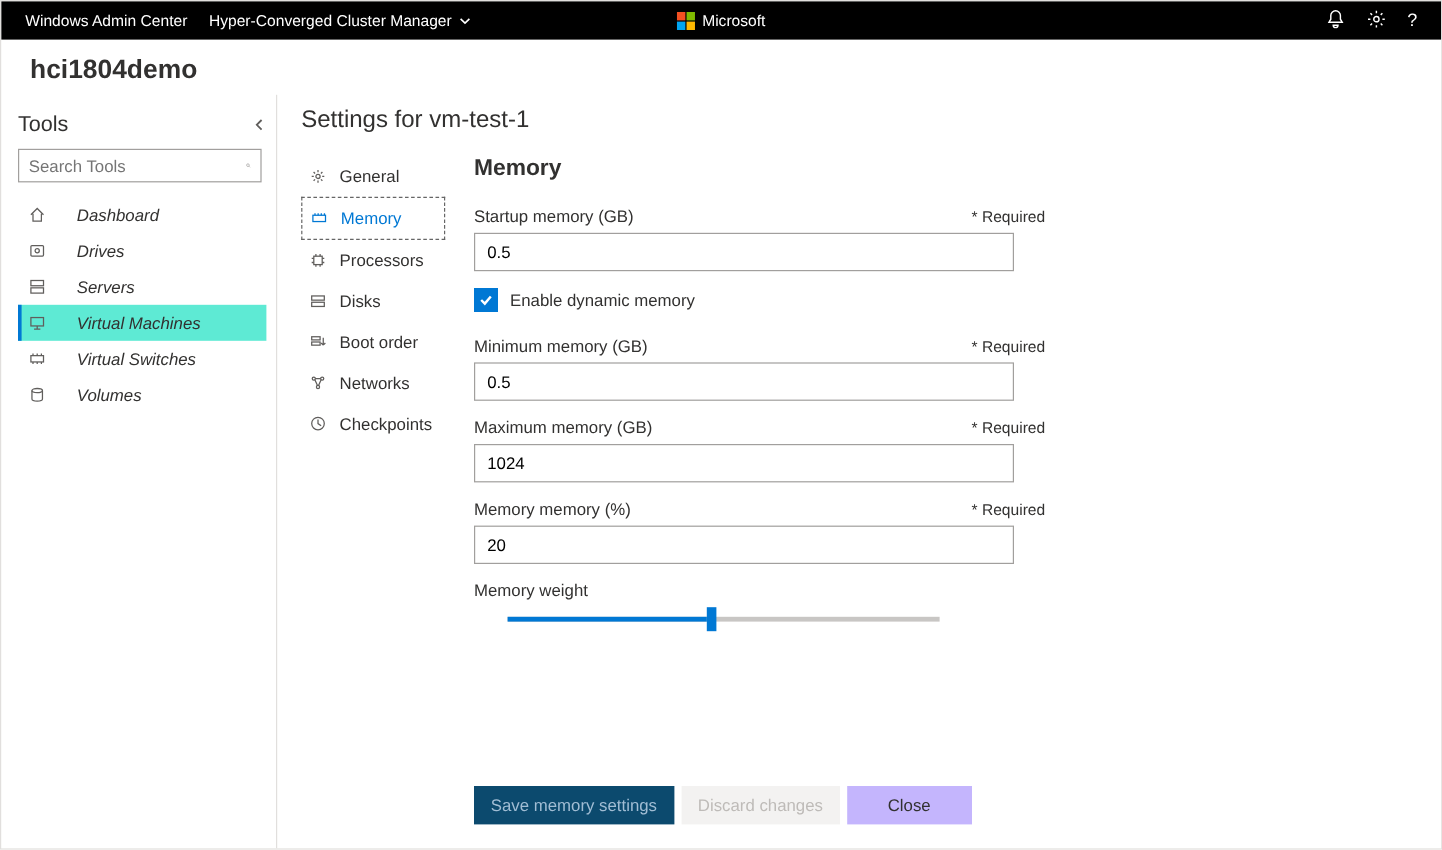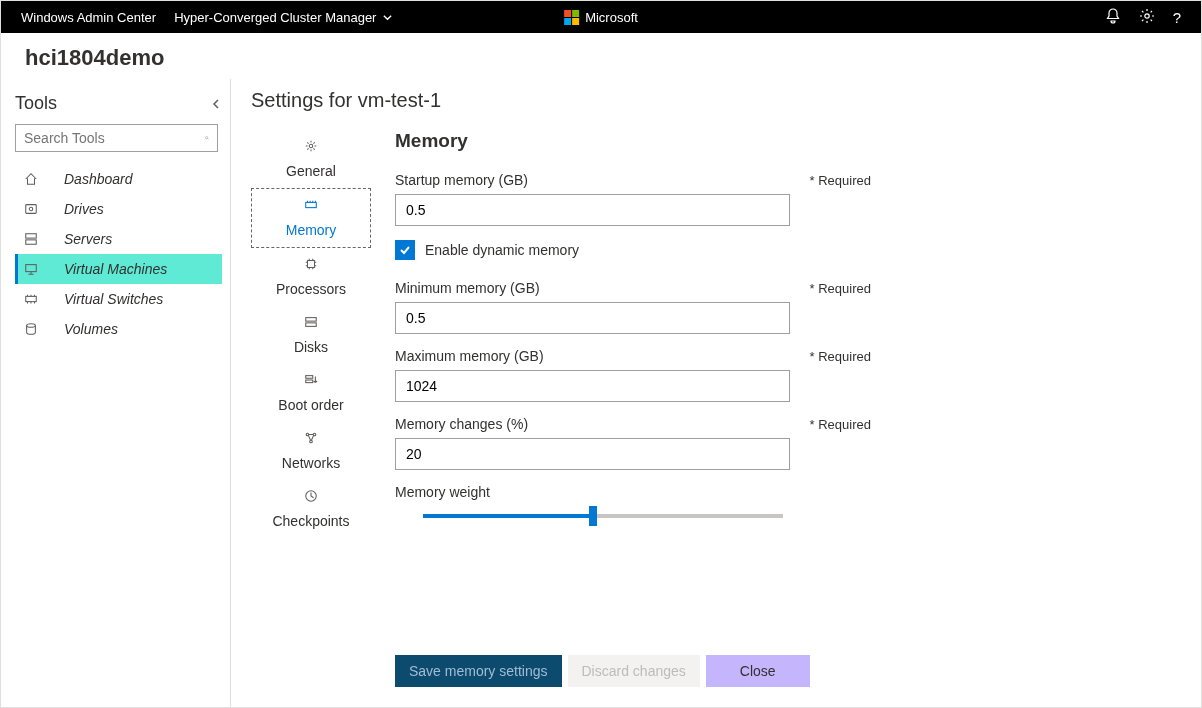--- a/index.html
+++ b/index.html
@@ -25,31 +25,31 @@
   .tools-panel { width: 230px; border-right: 1px solid #e1dfdd; padding: 10px 4px 0 14px; position: relative; }
   .tools-title { display: flex; align-items: center; justify-content: space-between; padding: 4px 4px 10px 0; }
   .tools-title h2 { font-size: 18px; font-weight: 400; }
   .search-box { display: flex; align-items: center; border: 1px solid #a19f9d; height: 28px; padding: 0 8px; margin-bottom: 12px; margin-right:8px;}
   .search-box input { border: none; outline: none; flex: 1; font-size: 14px; }
   .tool-item { display: flex; align-items: center; gap: 25px; padding: 7px 8px; cursor: pointer; color:#323130; margin-right:4px;font-style:italic;}
   .tool-item.active { background: #5eead4; border-left: 3px solid #0078d4; padding-left:5px;}
   .tool-item .ticon { width:16px; display:inline-flex; justify-content:center;}
   .settings-heading { font-size: 20px; font-weight: 400; margin-bottom: 18px; padding-left:0;}
   .settings-nav { width: 120px; }
-  .snav-item { display: flex; align-items: center; gap: 10px; padding: 9px 6px; cursor: pointer; font-size:14px;flex-direction:column;}
+  .snav-item { display: flex; align-items: center; gap: 10px; padding: 9px 6px; cursor: pointer; font-size:14px;}
   .snav-item.selected { color: #0078d4; border: 1px dashed #666; }
   .snav-item .sicon { width:16px; display:inline-flex; justify-content:center;}
   
   .settings-form { flex: 1; max-width: 500px; padding-left: 24px; position: relative; height: 100%; }
   .form-section-title { font-size: 19px; font-weight: 600; margin-bottom: 20px; }
   .field { margin-bottom: 14px; }
   .field-row { display: flex; justify-content: space-between; margin-bottom: 6px; align-items:baseline;}
   .field-label { font-size: 14px; }
   .required { font-size: 13px; color:#323130;}
-  .text-input { width: 395px; height: 32px; border: 1px solid #a19f9d; padding: 0 10px; font-size: 14px; }
+  .text-input { width: 450px; height: 32px; border: 1px solid #a19f9d; padding: 0 10px; font-size: 14px; }
   .checkbox-row { display: flex; align-items: center; gap: 10px; margin: 14px 0 20px; }
   .checkbox { width: 20px; height: 20px; background: #0078d4; display:flex; align-items:center; justify-content:center; cursor:pointer;}
   
   .slider-wrap { width: 395px; margin-top:14px; }
   .slider-track { position: relative; height: 4px; background: #c8c6c4; width: 360px; margin-left:28px;}
   .slider-fill { position:absolute; left:0; top:0; height:4px; background:#0078d4; width:46%;}
   .slider-thumb { position:absolute; top:-8px; left:46%; width:8px; height:20px; background:#0078d4; cursor:pointer;}
   
   .button-row { position: absolute; bottom: 20px; left:24px; display: flex; gap:6px;}
   .btn { height: 32px; padding: 0 14px; border:none; font-size:14px; cursor:pointer;}
@@ -273,21 +273,21 @@
         <div class="field">
           <div class="field-row">
             <span class="field-label">Maximum memory (GB)</span>
             <span class="required">* Required</span>
           </div>
           <input class="text-input" value="1024" style="">
         </div>
 
         <div class="field">
           <div class="field-row">
-            <span class="field-label">Memory changes (%)</span>
+            <span class="field-label">Memory memory (%)</span>
             <span class="required">* Required</span>
           </div>
           <input class="text-input" value="20" style="">
         </div>
 
         <div class="field">
           <div class="field-row">
             <span class="field-label">Memory weight</span>
           </div>
           <div class="slider-wrap">

